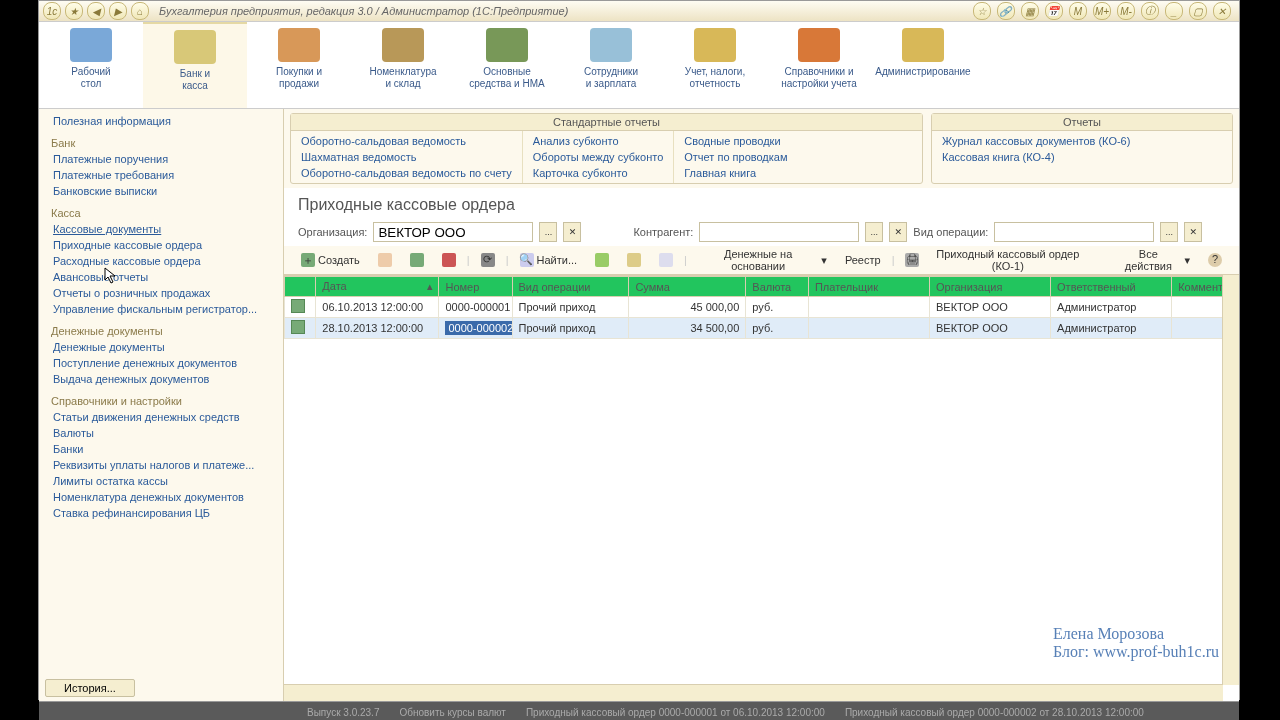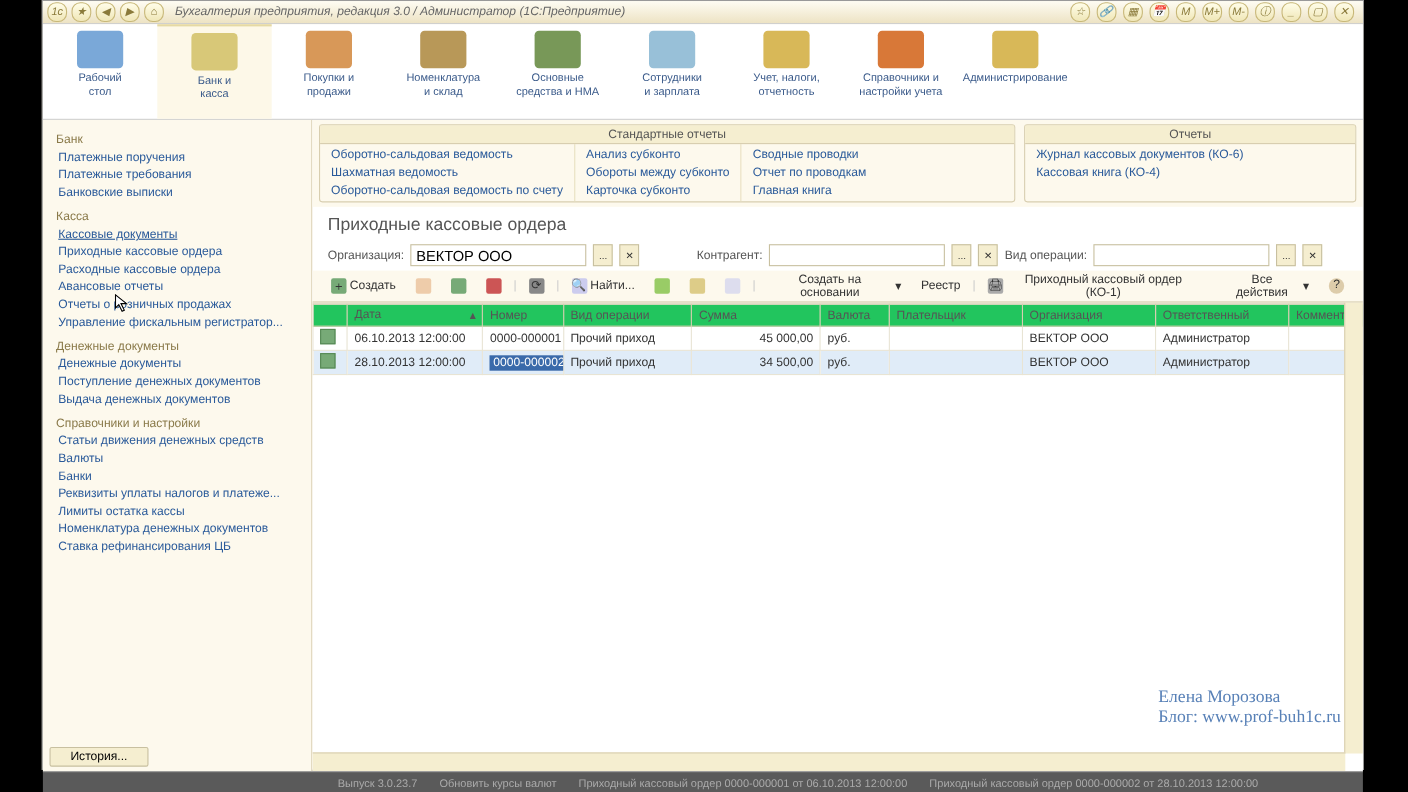--- a/index.html
+++ b/index.html
@@ -110,20 +110,21 @@
           <div class="nav-label">Справочники и<br>настройки учета</div>
         </div>
     <div class="nav-item">
           <div class="nav-icon" style="background:#d8b858"></div>
           <div class="nav-label">Администрирование</div>
         </div>
   </div>
 
   <div class="body-area">
     <div class="sidebar">
+      <div class="side-link">Полезная информация</div>
       <div id="side-groups">
             <div class="side-head">Банк</div>
             <div class="side-link">Платежные поручения</div>
             <div class="side-link">Платежные требования</div>
             <div class="side-link">Банковские выписки</div>
             <div class="side-head">Касса</div>
             <div class="side-link" style="text-decoration: underline;">Кассовые документы</div>
             <div class="side-link">Приходные кассовые ордера</div>
             <div class="side-link">Расходные кассовые ордера</div>
             <div class="side-link">Авансовые отчеты</div>
@@ -221,21 +222,21 @@
         <button class="tbtn">
               <span class="ticon" style="background:#9c6"></span>
             </button>
         <button class="tbtn">
               <span class="ticon" style="background:#dc8"></span>
             </button>
         <button class="tbtn">
               <span class="ticon" style="background:#dde"></span>
             </button>
         <span style="color:#ccc">|</span>
-        <button class="tbtn"><span>Создать на основании</span> ▾</button>
+        <button class="tbtn"><span>Денежные на основании</span> ▾</button>
         <button class="tbtn">
               <span>Реестр</span>
             </button>
         <span style="color:#ccc">|</span>
         <button class="tbtn">
               <span class="ticon" style="background:#aaa">🖨</span>
               <span>Приходный кассовый ордер (КО-1)</span>
             </button>
         <span style="flex:1"></span>
         <button class="tbtn"><span>Все действия</span> ▾</button>

